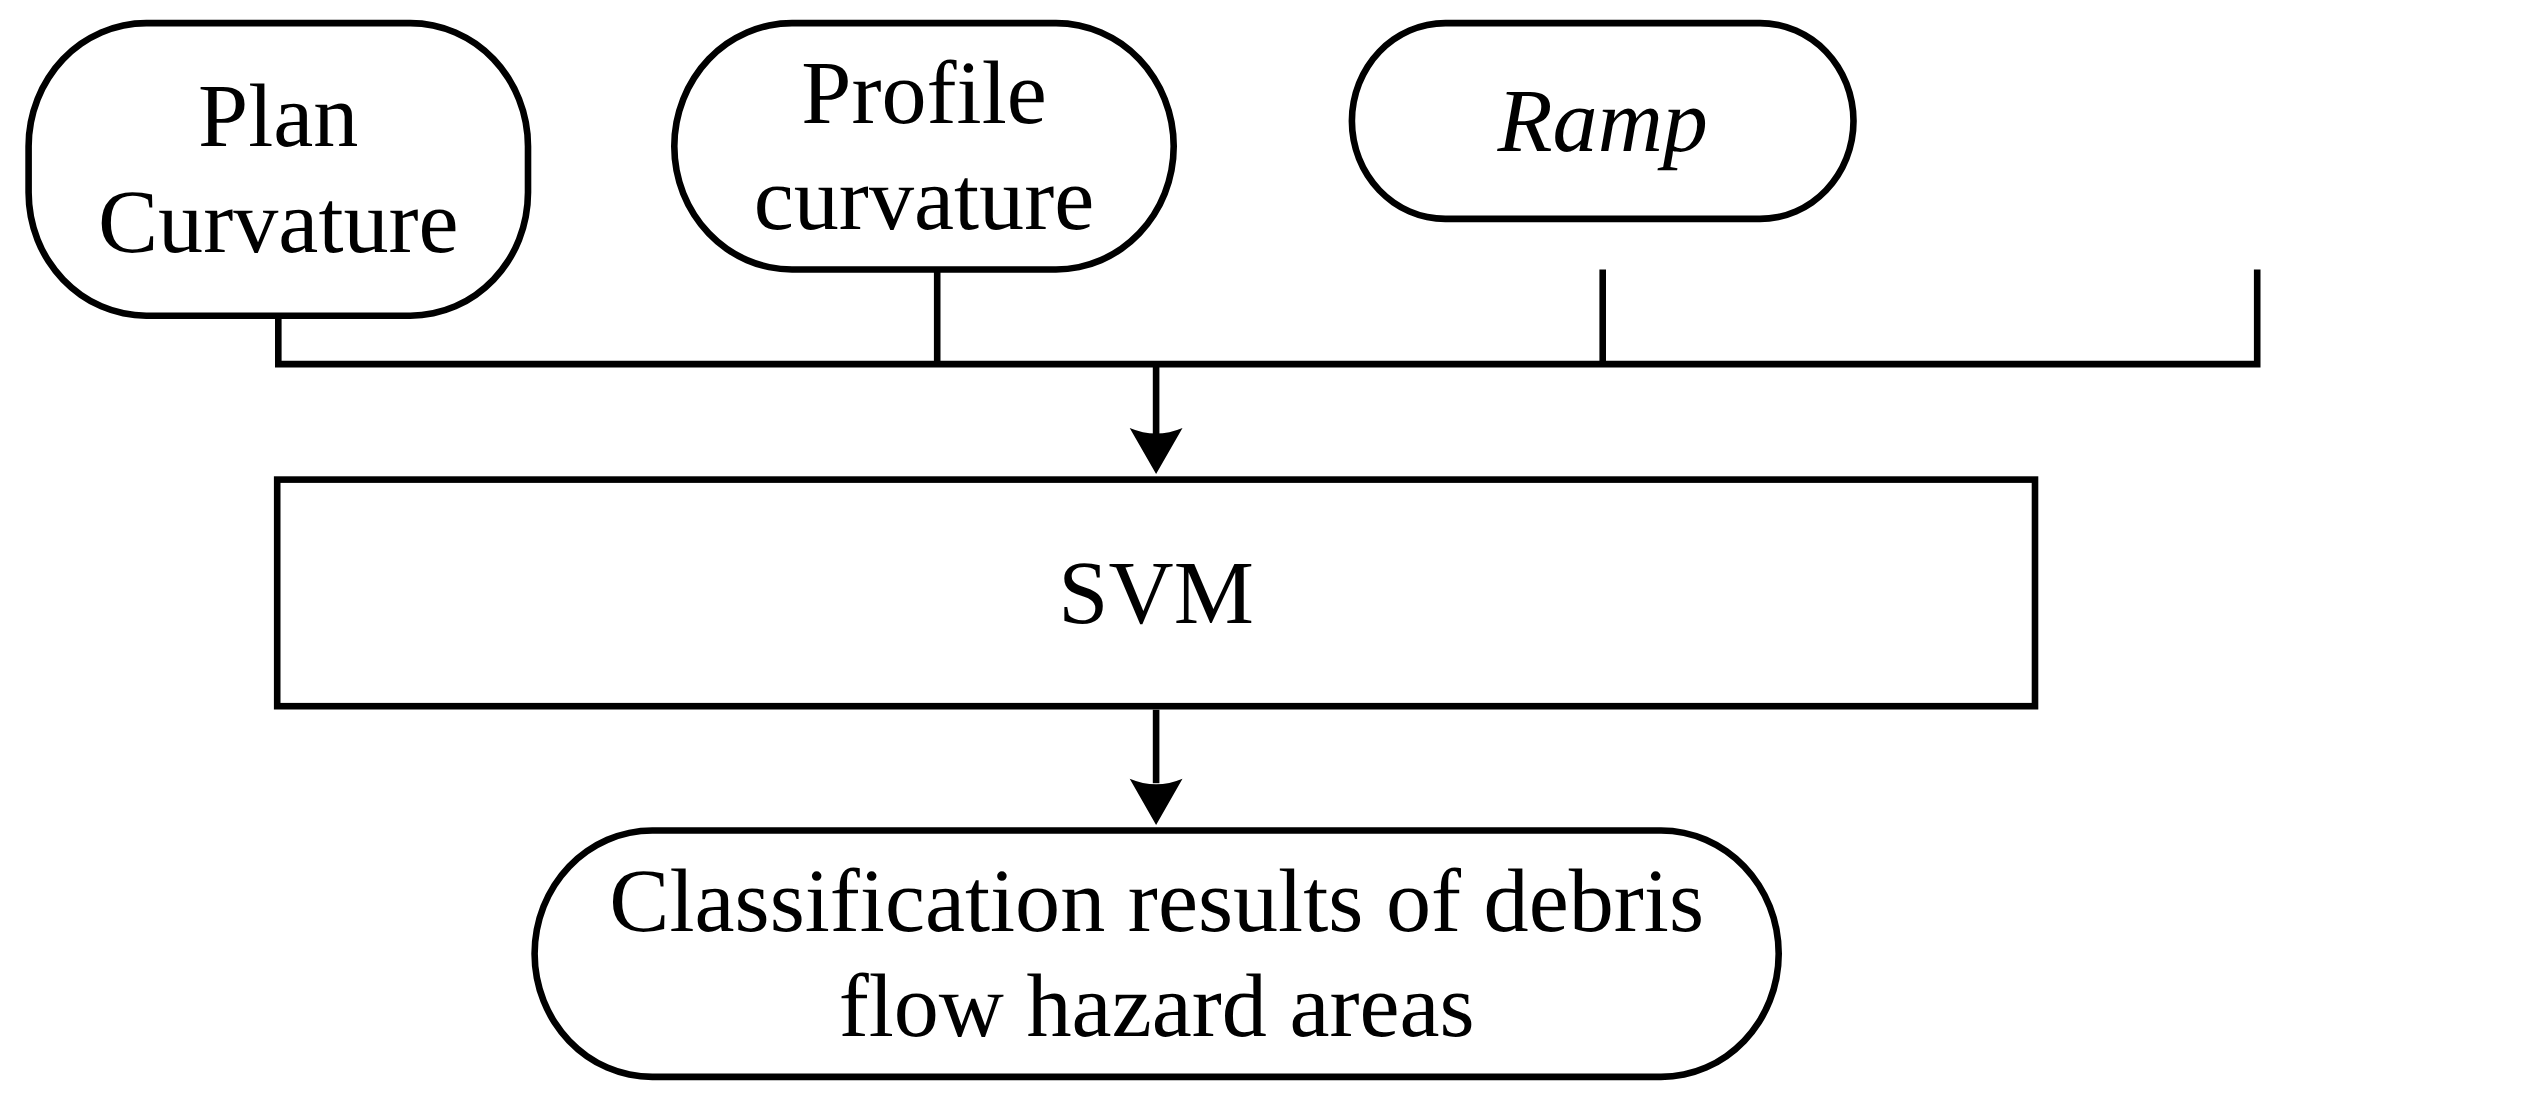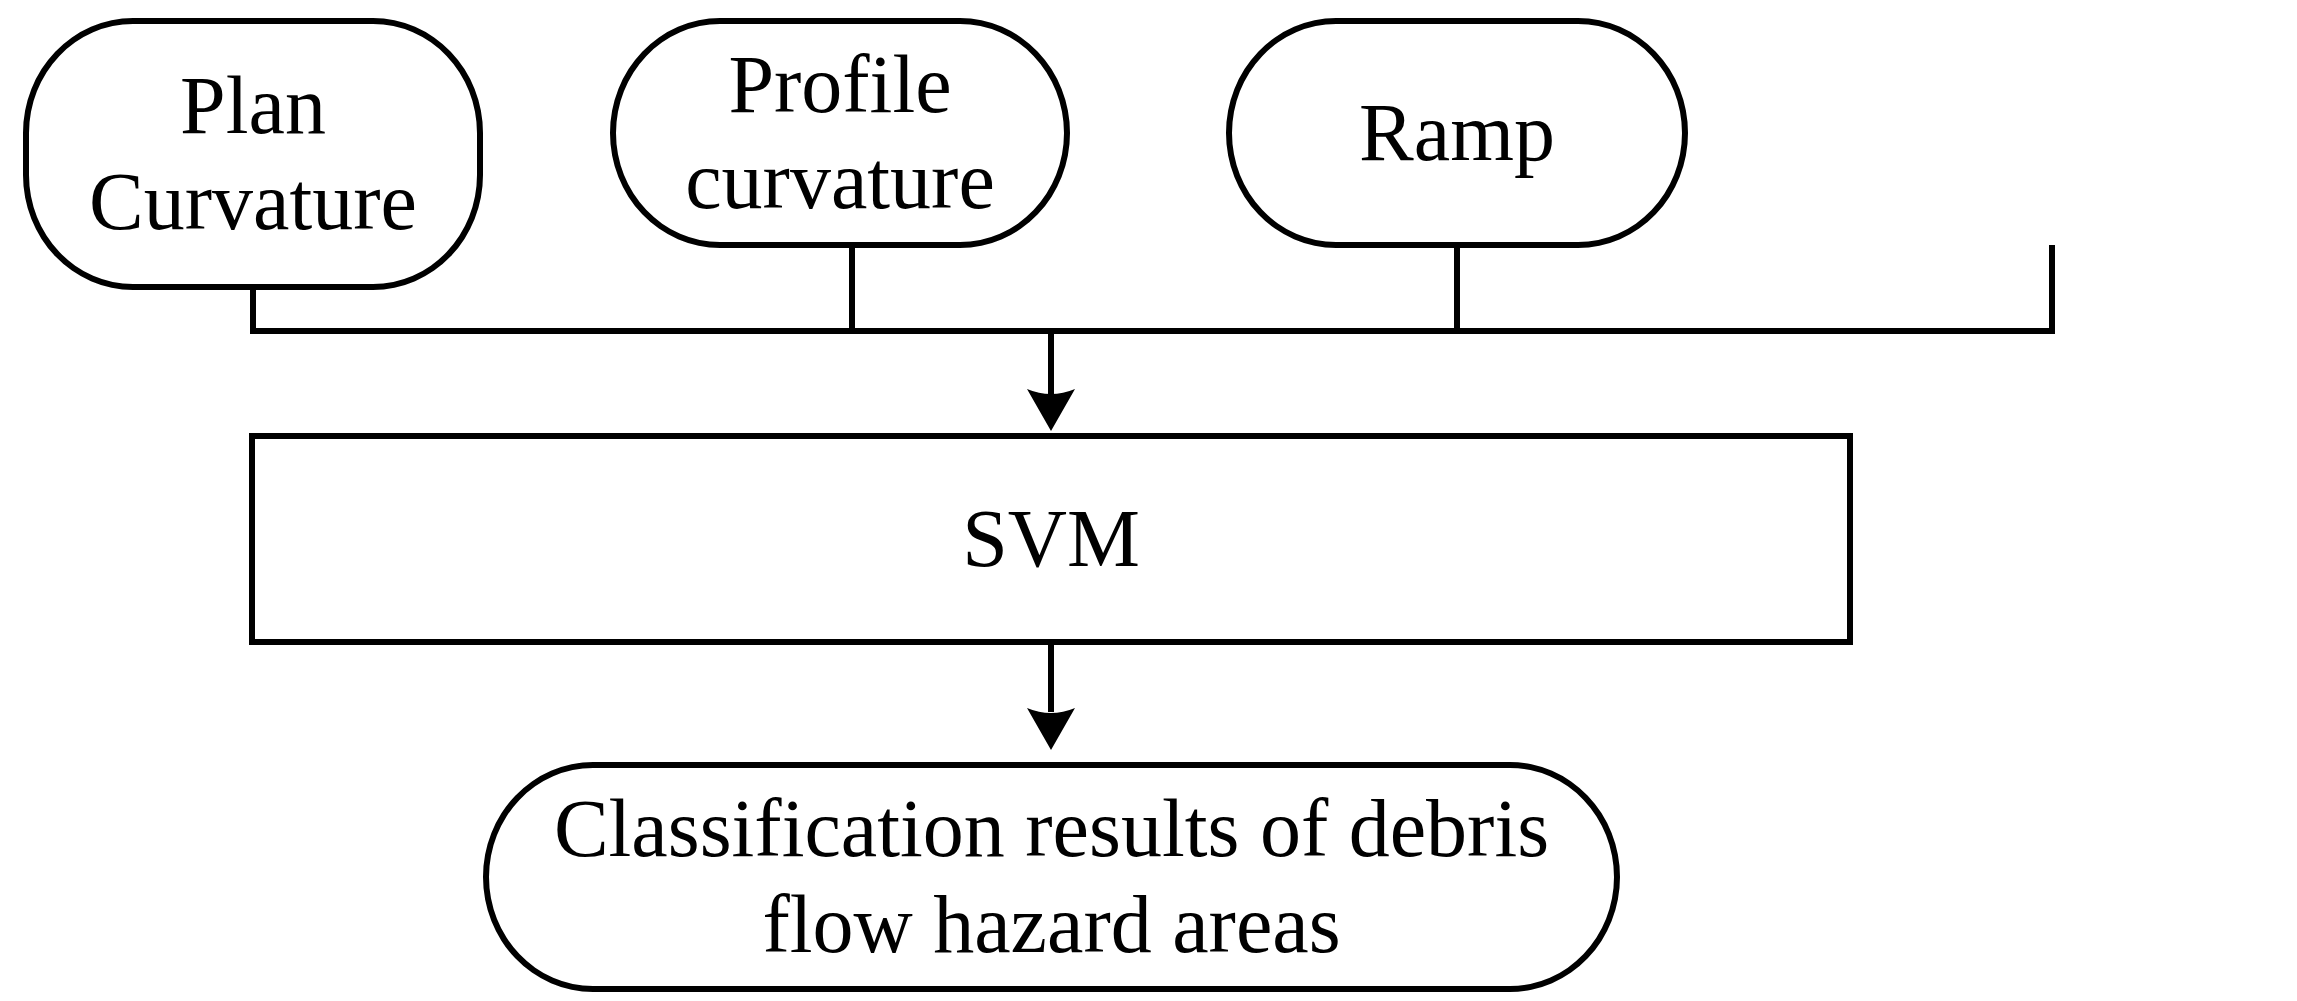--- a/index.html
+++ b/index.html
@@ -35,26 +35,26 @@
   }
   .bubble {
     border-radius: 110px / 115px;
   }
   .rect {
     border-radius: 0;
   }
   
   #node-input-0 { left: 23px;   top: 18px; width: 460px; height: 272px; }
   #node-input-1 { left: 610px;  top: 18px; width: 460px; height: 230px; }
-  #node-input-2 { left: 1226px; top: 18px; width: 462px; height: 230px; }
+  #node-input-2 { left: 1226px; top: 18px; width: 462px; height: 184px; font-style: italic; }
   #node-input-3 { left: 1825px; top: 18px; width: 454px; height: 230px; }
   
   #node-process { left: 249px; top: 433px; width: 1604px; height: 212px; text-align: center; }
   
-  #node-output  { left: 483px; top: 752px; width: 1137px; height: 230px; margin-top: 10px; }
+  #node-output  { left: 483px; top: 752px; width: 1137px; height: 230px; }
   
   .wires {
     position: absolute;
     left: 0;
     top: 0;
     width: 2297px;
     height: 1001px;
     pointer-events: none;
   }
 </style>

